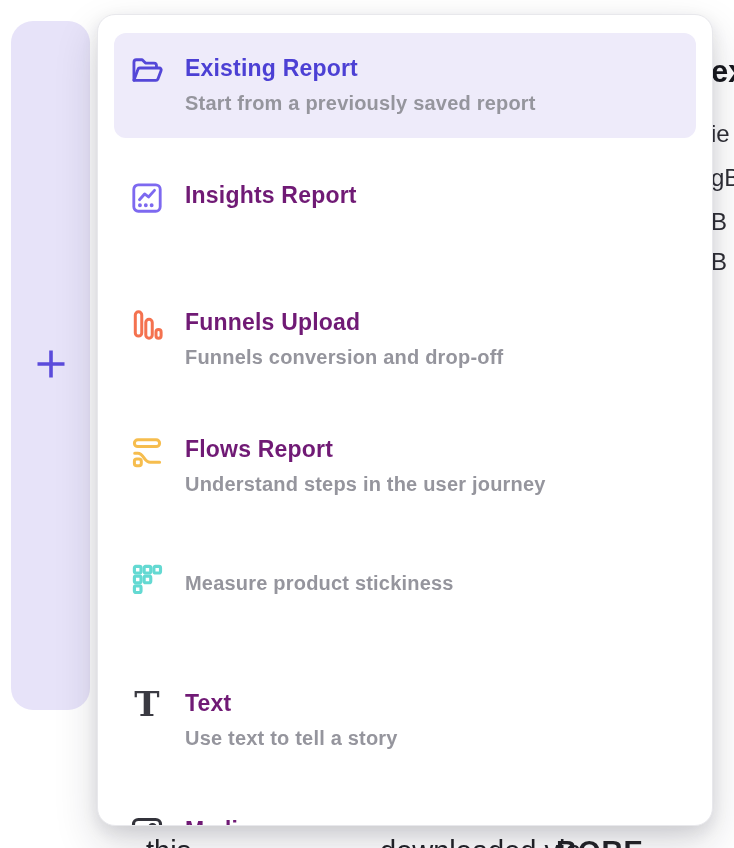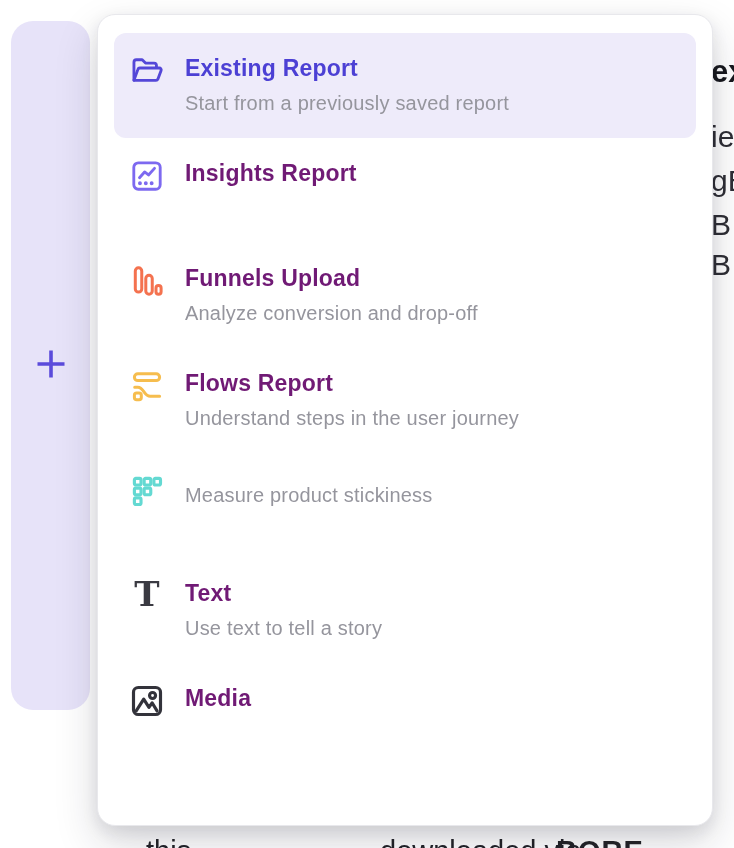--- a/index.html
+++ b/index.html
@@ -1,21 +1,21 @@
 <!DOCTYPE html>
 <html><head>
 <meta charset="utf-8">
 <style>
   html,body{margin:0;padding:0}
   body{
     width:734px;height:848px;position:relative;overflow:hidden;background:#ffffff;
     font-family:"Liberation Sans",sans-serif;
   }
   
-  .bg-rfrag{position:absolute;left:711px;color:#2e2e35;font-size:30px;line-height:1;z-index:0;white-space:nowrap}
+  .bg-rfrag{position:absolute;left:711px;color:#2e2e35;font-size:24px;line-height:1;z-index:0;white-space:nowrap}
   .rfrag-0{top:56px;font-weight:700;color:#17181d;font-size:31px}
   .rfrag-1{top:122px}
   .rfrag-2{top:166px}
   .rfrag-3{top:210px}
   .rfrag-4{top:250px}
   .bg-bfrag{position:absolute;top:837px;font-size:29px;color:#222327;line-height:1;z-index:0;white-space:nowrap}
   .bfrag-0{left:146px}
   .bfrag-1{left:380px}
   .bfrag-2{left:556px;font-weight:700;letter-spacing:1px}
 
@@ -29,29 +29,29 @@
 
   
   .panel{
     position:absolute;left:97px;top:14px;width:616px;height:812px;box-sizing:border-box;
     background:#ffffff;border:1px solid #e8e8ec;border-radius:18px;
     box-shadow:0 6px 16px rgba(25,25,45,.10),0 18px 44px rgba(25,25,45,.16);
     padding:18px 16px 14px;z-index:2;overflow:hidden;
   }
   .menu-item{
     display:flex;align-items:flex-start;height:105px;box-sizing:border-box;
-    padding:20px 16px 0 15px;border-radius:12px;margin-bottom:0;cursor:pointer;
+    padding:20px 16px 0 15px;border-radius:12px;margin-bottom:22px;cursor:pointer;
   }
   .menu-item:last-child{margin-bottom:0}
   .menu-item.highlight{background:#eeebfa}
   .icon{width:36px;height:36px;flex:0 0 36px;margin-right:20px;
     display:flex;align-items:flex-start;justify-content:center}
   .title{font-size:23px;font-weight:600;color:#701a75;letter-spacing:.2px;margin-top:2px;line-height:1.15}
   .menu-item.highlight .title{color:#4c40d4}
-  .subtitle{font-size:20px;font-weight:400;color:#95959d;margin-top:11px;letter-spacing:.2px;line-height:1.1}
+  .subtitle{font-size:20px;font-weight:700;color:#95959d;margin-top:11px;letter-spacing:.2px;line-height:1.1}
   .tglyph{font-family:"DejaVu Serif",serif;font-size:34px;font-weight:600;line-height:.95;display:block}
 </style>
 </head>
 <body>
 
 <div>
   <div>
       <span class="bg-rfrag rfrag-0">ex</span>
       <span class="bg-rfrag rfrag-1">ie</span>
       <span class="bg-rfrag rfrag-2">gB</span>
@@ -105,21 +105,21 @@
   <div class="menu-item">
     <span class="icon">
             <svg width="36" height="36" viewBox="0 0 24 24" fill="none" stroke="#f4724f" stroke-width="2">
               <rect x="4.2" y="3.2" width="4.3" height="16.2" rx="2.1"></rect>
               <rect x="11.2" y="8.2" width="4.3" height="12.6" rx="2.1"></rect>
               <rect x="18" y="15" width="3.4" height="5.8" rx="1.7"></rect>
             </svg>
           </span>
     <div class="texts">
       <div class="title">Funnels Upload</div>
-      <div class="subtitle">Analyze conversion and drop-off</div>
+      <div class="subtitle">Funnels conversion and drop-off</div>
     </div>
   </div>
 
   <div class="menu-item">
     <span class="icon">
             <svg width="36" height="36" viewBox="0 0 24 24" fill="none" stroke="#f6bd4e" stroke-width="2">
               <rect x="3.6" y="3.8" width="16.8" height="4.6" rx="2.3"></rect>
               <rect x="3.6" y="16.6" width="4.6" height="4.6" rx="1.5"></rect>
               <path d="M3.8 12.9h2.1c4 0 4.2 6 8.2 6h6.3" stroke-linecap="round"></path>
             </svg>

